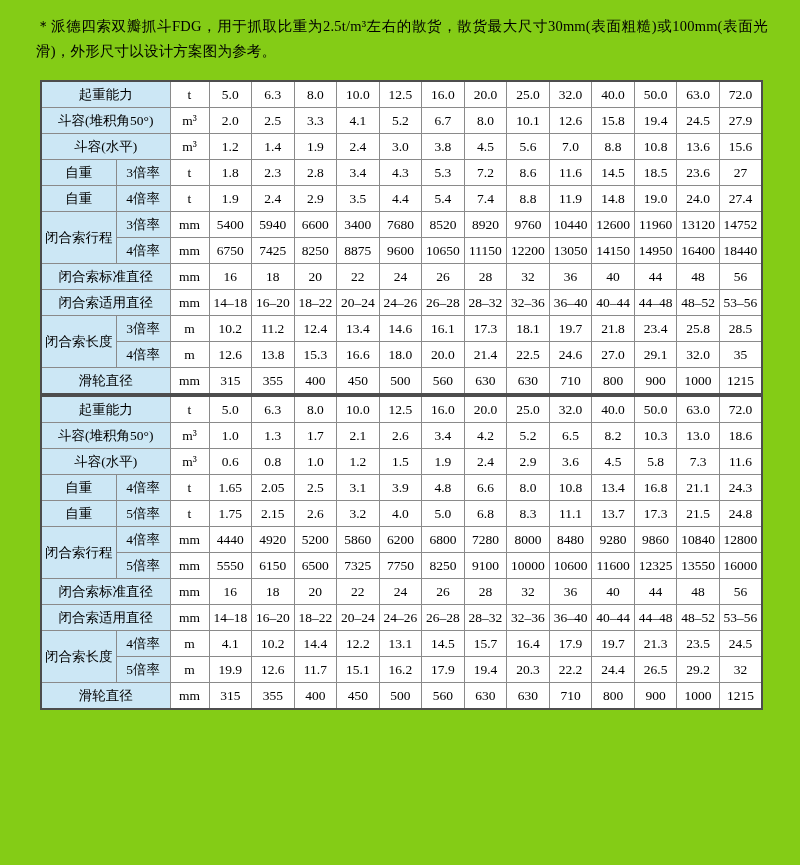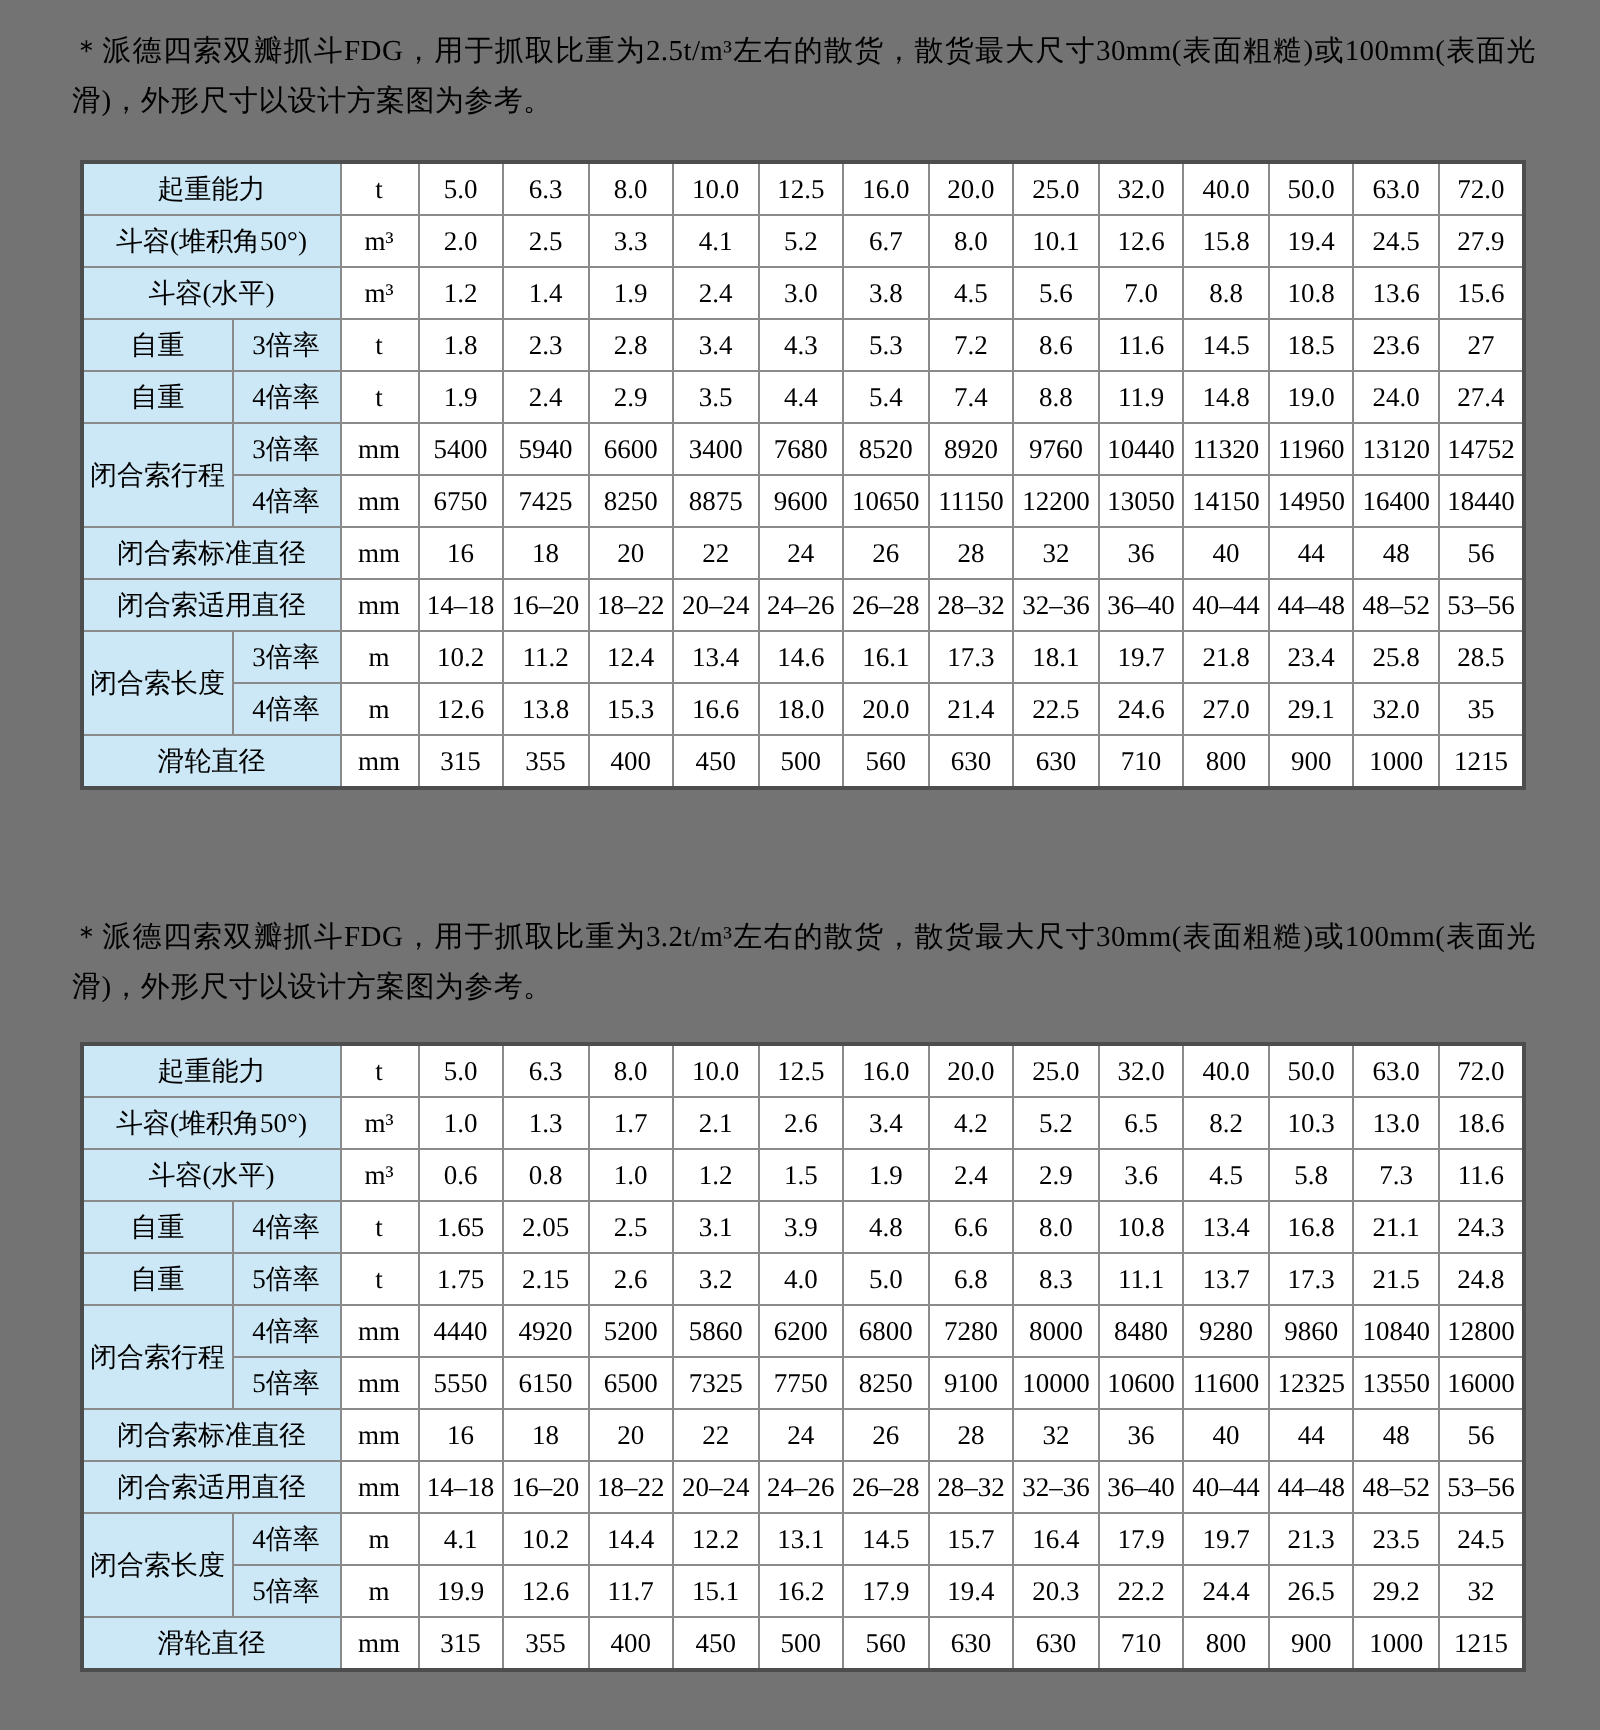--- a/index.html
+++ b/index.html
@@ -6,21 +6,21 @@
   body {
     width:800px;
     font-family:"Liberation Serif","DejaVu Serif",serif;
     color:#000;
   }
   .page {
     width:800px;
     min-height:865px;
     box-sizing:border-box;
     padding-top:14px;
-    background:#737373;
+    background:#84cc16;
   }
   .intro {
     margin:0 30px 16px 36px;
     width:732px;
     font-size:14.5px;
     line-height:25px;
     text-align:justify;
     letter-spacing:0.2px;
   }
   .intro.second { margin-top:62px; margin-bottom:14px; }
@@ -170,21 +170,21 @@
           <td class="unit">mm</td>
           <td class="val">5400</td>
           <td class="val">5940</td>
           <td class="val">6600</td>
           <td class="val">3400</td>
           <td class="val">7680</td>
           <td class="val">8520</td>
           <td class="val">8920</td>
           <td class="val">9760</td>
           <td class="val">10440</td>
-          <td class="val">11320</td>
+          <td class="val">12600</td>
           <td class="val">11960</td>
           <td class="val">13120</td>
           <td class="val">14752</td>
         </tr>
         <tr>
           <td class="lbl sub">4倍率</td>
           <td class="unit">mm</td>
           <td class="val">6750</td>
           <td class="val">7425</td>
           <td class="val">8250</td>
@@ -281,21 +281,20 @@
           <td class="val">630</td>
           <td class="val">710</td>
           <td class="val">800</td>
           <td class="val">900</td>
           <td class="val">1000</td>
           <td class="val">1215</td>
         </tr>
       </tbody>
   </table>
 
-  <p class="intro second">＊派德四索双瓣抓斗FDG，用于抓取比重为3.2t/m³左右的散货，散货最大尺寸30mm(表面粗糙)或100mm(表面光滑)，外形尺寸以设计方案图为参考。</p>
 
   <table class="spec">
     <colgroup>
       <col class="c-l1">
         <col class="c-l2">
         <col class="c-u">
       <col>
         <col>
         <col>
         <col>

